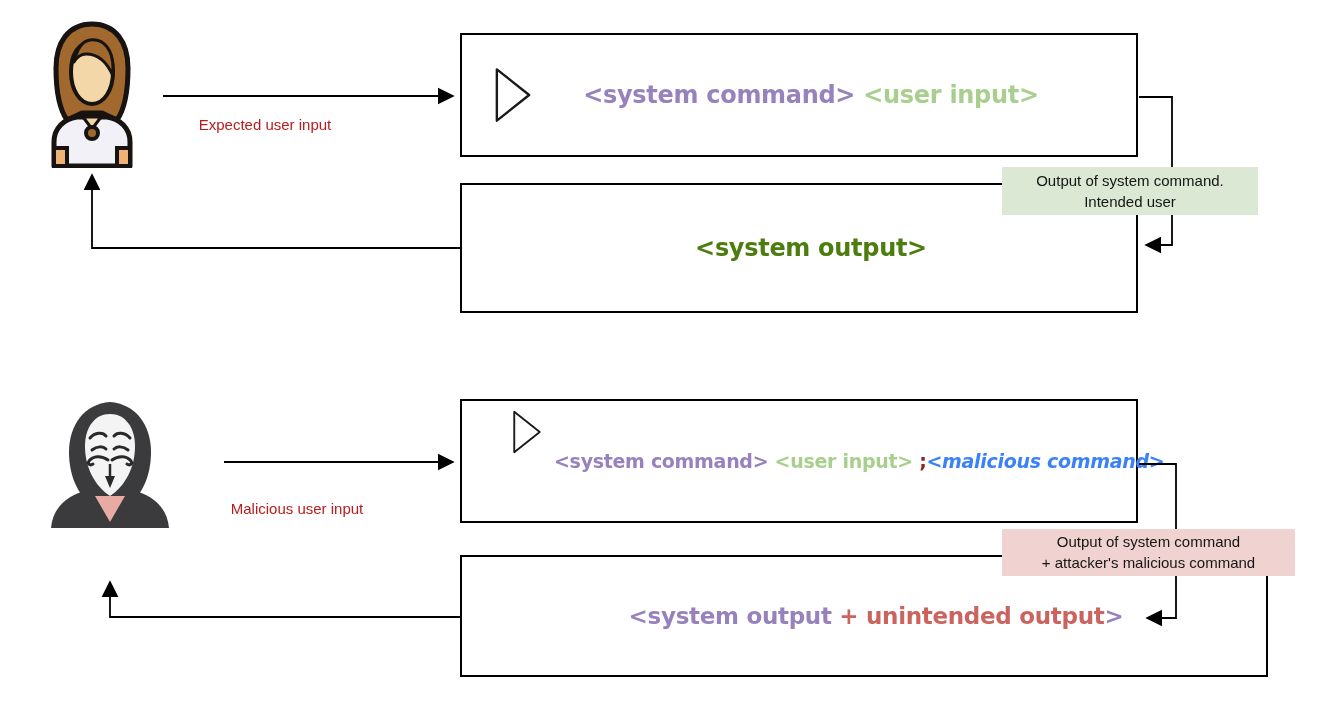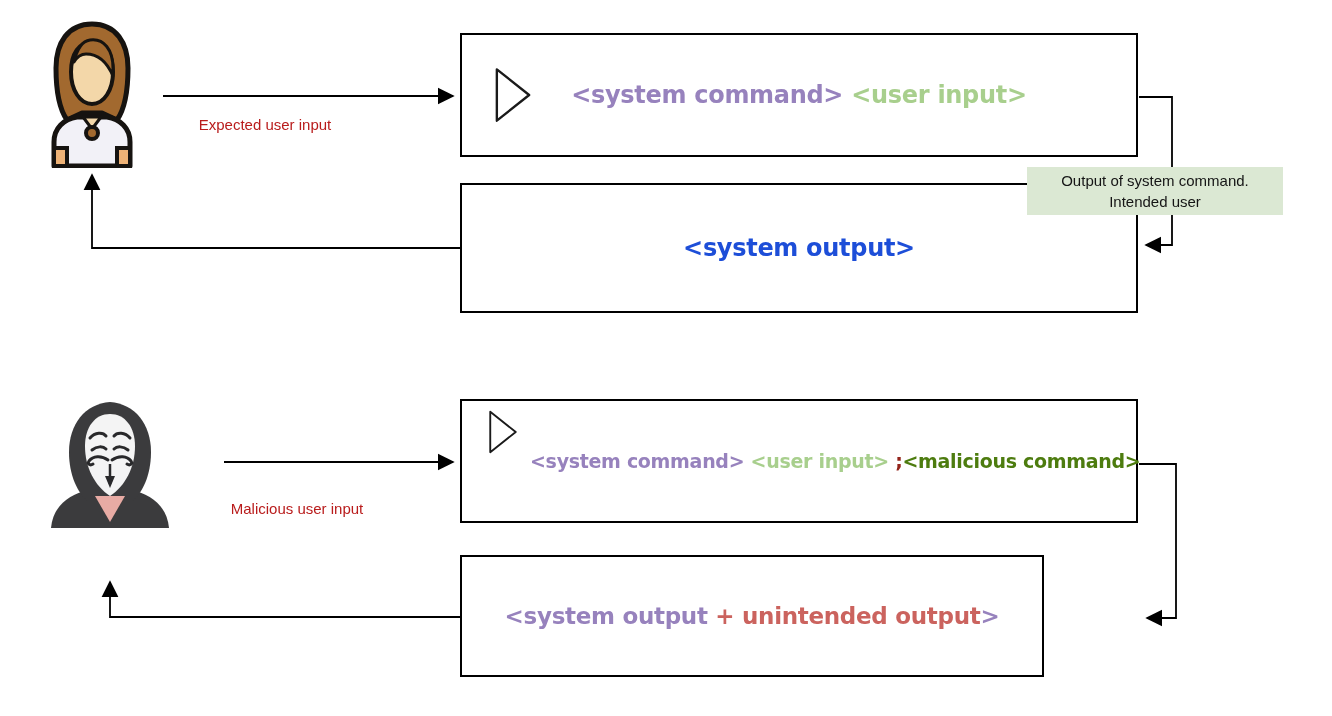--- a/index.html
+++ b/index.html
@@ -5,20 +5,21 @@
   html,body{margin:0;padding:0;background:#ffffff;}
   #canvas{
     position:relative;width:1332px;height:716px;background:#ffffff;
     font-family:"Liberation Sans",sans-serif;overflow:hidden;
   }
   #connector-layer{position:absolute;left:0;top:0;z-index:3;pointer-events:none;}
   .box{
     position:absolute;background:#ffffff;border:2px solid #000000;
     box-sizing:border-box;display:flex;align-items:center;justify-content:center;
     z-index:2;
+    padding-left:24px;
   }
   .box-text{
     font-family:"DejaVu Sans",sans-serif;font-weight:bold;white-space:pre;
     letter-spacing:-0.3px;
   }
   .tri{position:absolute;top:50%;transform:translateY(-50%);}
   .edge-label{
     position:absolute;font-size:15px;color:#b91c1c;text-align:center;z-index:4;
   }
   .note-label{
@@ -64,24 +65,24 @@
   <div class="box" style="left:460px;top:33px;width:678px;height:124px;">
     <span class="tri" style="left:32px;width:38px;height:58px;">
       <svg viewBox="0 0 40 60" width="38" height="58">
         <polygon points="3,3 37,30 3,57" fill="#ffffff" stroke="#1a1a1a" stroke-width="2.5" stroke-linejoin="round"></polygon>
       </svg>
     </span>
     <div class="box-text" style="font-size:24px;"><span style="color: rgb(151, 130, 189);">&lt;system command&gt;</span><span style="color: rgb(168, 207, 141);"> &lt;user input&gt;</span></div>
   </div>
 
   <div class="box" style="left:460px;top:183px;width:678px;height:130px;">
-    <div class="box-text" style="font-size:24px;"><span style="color: #1d4ed8;">&lt;system output&gt;</span></div>
+    <div class="box-text" style="font-size:24px;"><span style="color: #4d7c0f;">&lt;system output&gt;</span></div>
   </div>
 
-  <div class="note-label" style="left: 1027px; top: 167px; width: 256px; min-height: 48px; background-color: rgb(219, 232, 211);">
+  <div class="note-label" style="left: 1002px; top: 167px; width: 256px; min-height: 48px; background-color: rgb(219, 232, 211);">
     <div>Output of system command.</div>
     <div>Intended user</div>
   </div>
 
   <div class="avatar" style="left:45px;top:400px;width:130px;height:128px;">
     <svg viewBox="0 0 130 128" width="130" height="128">
       <path d="M6 128 C8 106 24 94 44 90 L86 90 C106 94 122 106 124 128 Z" fill="#3b3b3d"></path>
       <path d="M65 2 C40 4 24 24 24 52 C24 76 33 94 44 102 L86 102 C97 94 106 76 106 52 C106 24 90 4 65 2 Z" fill="#3b3b3d"></path>
       <path d="M50 96 L80 96 L65 122 Z" fill="#e8aba4"></path>
       <path d="M65 14 C50 14 40 27 40 46 C40 68 50 86 65 96 C80 86 90 68 90 46 C90 27 80 14 65 14 Z" fill="#f4f4f4"></path>
@@ -99,21 +100,25 @@
   </div>
 
   <div class="edge-label" style="left:207px;top:484px;width:180px;margin-top:16px;">Malicious user input</div>
 
   <div class="box" style="left:460px;top:399px;width:678px;height:124px;justify-content:flex-start;">
     <span class="tri" style="left:26px;width:30px;height:58px;position:static;margin-left:26px;flex:none;">
       <svg viewBox="0 0 40 60" width="30" height="58">
         <polygon points="3,3 37,30 3,57" fill="#ffffff" stroke="#1a1a1a" stroke-width="2.5" stroke-linejoin="round"></polygon>
       </svg>
     </span>
-    <div class="box-text" style="font-size:19px;margin-left:12px;"><span style="color: rgb(151, 130, 189);">&lt;system command&gt;</span><span style="color: rgb(168, 207, 141);"> &lt;user input&gt;</span><span style="color: rgb(147, 36, 27);"> ;</span><span style="color: #4d7c0f;">&lt;malicious command&gt;</span></div>
+    <div class="box-text" style="font-size:19px;margin-left:12px;"><span style="color: rgb(151, 130, 189);">&lt;system command&gt;</span><span style="color: rgb(168, 207, 141);"> &lt;user input&gt;</span><span style="color: rgb(147, 36, 27);"> ;</span><span style="color: #3b82f6; font-style: italic;">&lt;malicious command&gt;</span></div>
   </div>
 
-  <div class="box" style="left:460px;top:555px;width:584px;height:122px;">
+  <div class="box" style="left:460px;top:555px;width:808px;height:122px;">
     <div class="box-text" style="font-size:23px;"><span style="color: rgb(151, 130, 189);">&lt;system output</span><span style="color: rgb(203, 99, 94);"> + unintended output</span><span style="color: rgb(151, 130, 189);">&gt;</span></div>
   </div>
 
+  <div class="note-label" style="left: 1002px; top: 529px; width: 293px; min-height: 44px; padding-top: 2px; background-color: rgb(240, 211, 209);">
+    <div>Output of system command</div>
+    <div>+ attacker's malicious command</div>
+  </div>
 
 </div>
 
 </body></html>

